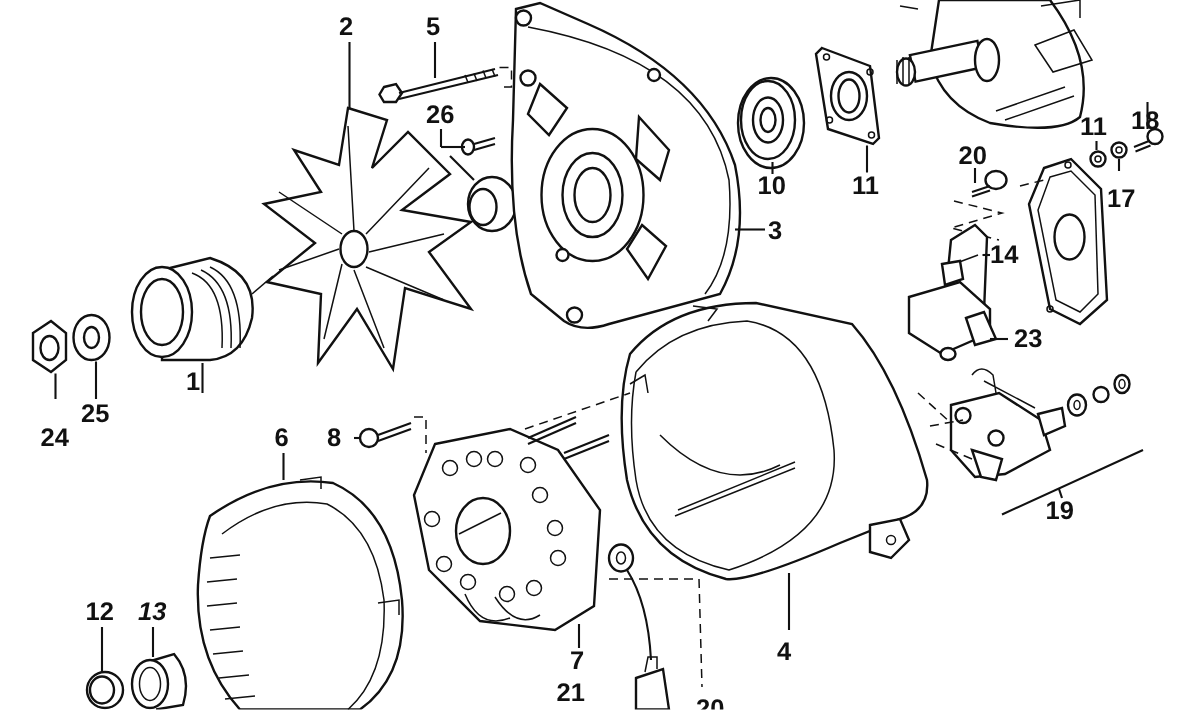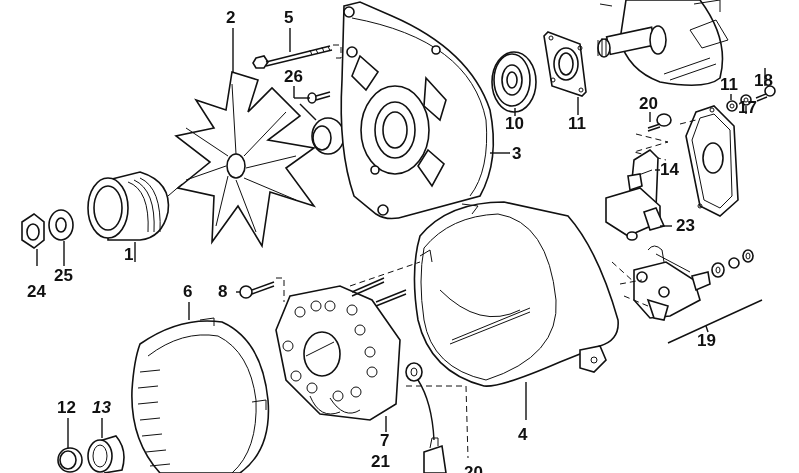--- a/index.html
+++ b/index.html
@@ -266,21 +266,21 @@
 <div class="lbl" style="left:183px;top:283px;">6</div>
 <div class="lbl" style="left:380px;top:432px;">7</div>
 <div class="lbl" style="left:218px;top:283px;">8</div>
 <div class="lbl" style="left:505px;top:115px;text-align:center;">10</div>
 <div class="lbl" style="left:568px;top:115px;">11</div>
 <div class="lbl" style="left:57px;top:399px;">12</div>
 <div class="lbl" style="left:92px;top:399px;font-style:italic;">13</div>
 <div class="lbl" style="left:660px;top:161px;">14</div>
 <div class="lbl" style="left:639px;top:95px;">20</div>
 <div class="lbl" style="left:720px;top:76px;">11</div>
-<div class="lbl" style="left:738px;top:99px;">17</div>
+<div class="lbl" style="left:738px;top:124px;">17</div>
 <div class="lbl" style="left:754px;top:50px;margin-top:22px;">18</div>
 <div class="lbl" style="left:697px;top:332px;">19</div>
 <div class="lbl" style="left:464px;top:464px;">20</div>
 <div class="lbl" style="left:371px;top:453px;">21</div>
 <div class="lbl" style="left:284px;top:68px;">26</div>
 <div class="lbl" style="left:676px;top:217px;">23</div>
 <div class="lbl" style="left:27px;top:283px;">24</div>
 <div class="lbl" style="left:54px;top:267px;">25</div>
 </div>
 

